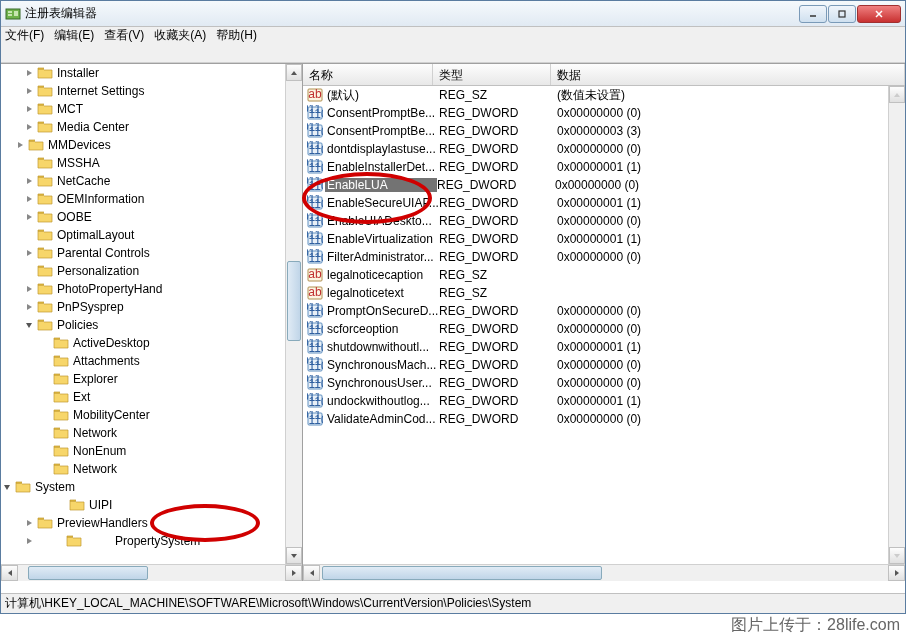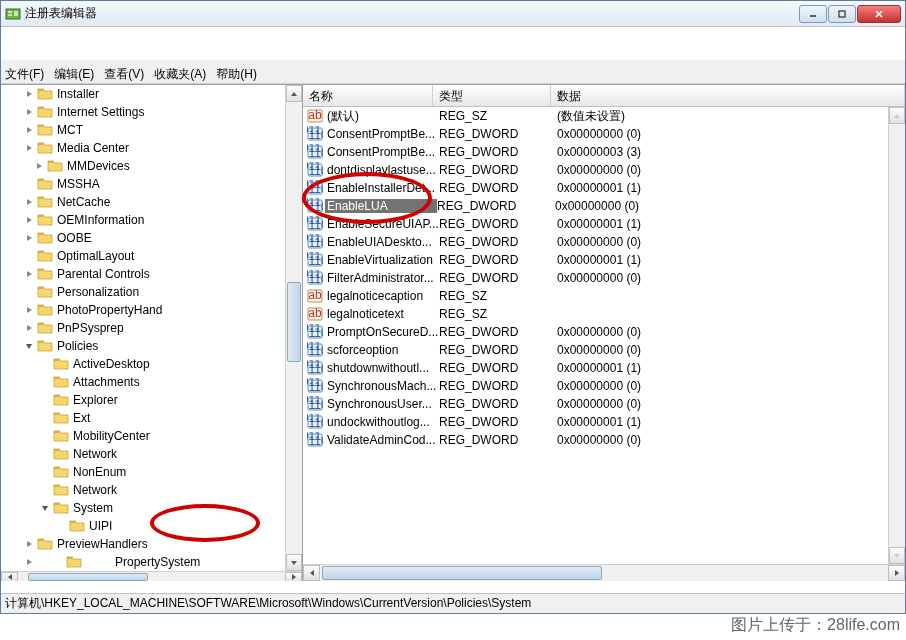--- a/index.html
+++ b/index.html
@@ -7,21 +7,21 @@
 
 .window { width: 906px; height: 614px; border: 1px solid #5a7ca0; background: #fff; display: flex; flex-direction: column; }
 .titlebar { height: 26px; background: linear-gradient(to bottom, #f5f9fc, #e1eaf3); display: flex; align-items: center; padding: 0 4px; border-bottom: 1px solid #c0c0c0; }
 .titlebar-icon { width: 16px; height: 16px; margin-right: 4px; }
 .titlebar-text { flex: 1; color: #000; }
 .win-btns { display: flex; gap: 1px; }
 .win-btn { width: 28px; height: 18px; border: 1px solid #7a9ab8; border-radius: 3px; background: linear-gradient(to bottom, #f0f5fb, #cfe0ef); display: flex; align-items: center; justify-content: center; cursor: pointer; }
 .win-btn.close { background: linear-gradient(to bottom, #f08080, #c83030); border-color: #a03030; color: #fff; width: 44px; }
 .win-btn svg { width: 10px; height: 10px; }
 
-.menubar { height: 24px; background: #f0f0f0; display: flex; align-items: flex-end; padding: 0 4px; border-bottom: 1px solid #d0d0d0; gap: 10px; margin-top: 33px; }
+.menubar { height: 36px; background: #f0f0f0; display: flex; align-items: flex-start; padding: 0 4px; border-bottom: 1px solid #d0d0d0; gap: 10px; }
 .menubar span { cursor: pointer; }
 
 .content { flex: 1; display: flex; border-top: 1px solid #a0a0a0; overflow: hidden; }
 .tree-pane { width: 302px; border-right: 1px solid #a0a0a0; overflow: hidden; display: flex; flex-direction: column; }
 .tree-scroll { flex: 1; overflow: hidden; position: relative; }
 .tree-body { padding: 0; }
 .tree-row { display: flex; align-items: center; height: 18px; white-space: nowrap; cursor: pointer; }
 .tree-row .expander { width: 12px; height: 12px; display: inline-flex; align-items: center; justify-content: center; margin-right: 2px; }
 .tree-row .expander svg { width: 8px; height: 8px; }
 .tree-row .folder-icon { width: 16px; height: 14px; margin-right: 4px; }
@@ -146,21 +146,21 @@
                   <svg viewBox="0 0 8 8">
                     <polygon points="2,1 2,7 7,4" fill="#888"></polygon>
                   </svg>
                 </span>
                 <span class="folder-icon"><svg viewBox="0 0 16 14">
                     <path d="M1 3 L6 3 L7 4 L15 4 L15 12 L1 12 Z" fill="#f7d66a" stroke="#c09a2e" stroke-width="0.7"></path>
                     <path d="M1 3 L6 3 L7 2 L1 2 Z" fill="#f0c94a" stroke="#c09a2e" stroke-width="0.7"></path>
                   </svg></span>
                 <span class="label">Media Center</span>
               </div>
-              <div class="tree-row" style="padding-left: 32px;">
+              <div class="tree-row" style="padding-left: 13px;">
                 <span class="expander">
                   <svg viewBox="0 0 8 8">
                     <polygon points="2,1 2,7 7,4" fill="#888"></polygon>
                   </svg>
                 </span>
                 <span class="folder-icon"><svg viewBox="0 0 16 14">
                     <path d="M1 3 L6 3 L7 4 L15 4 L15 12 L1 12 Z" fill="#f7d66a" stroke="#c09a2e" stroke-width="0.7"></path>
                     <path d="M1 3 L6 3 L7 2 L1 2 Z" fill="#f0c94a" stroke="#c09a2e" stroke-width="0.7"></path>
                   </svg></span>
                 <span class="label">MMDevices</span>
@@ -330,21 +330,21 @@
                 <span class="label">NonEnum</span>
               </div>
               <div class="tree-row" style="padding-left: 38px;">
                 <span class="expander"></span>
                 <span class="folder-icon"><svg viewBox="0 0 16 14">
                     <path d="M1 3 L6 3 L7 4 L15 4 L15 12 L1 12 Z" fill="#f7d66a" stroke="#c09a2e" stroke-width="0.7"></path>
                     <path d="M1 3 L6 3 L7 2 L1 2 Z" fill="#f0c94a" stroke="#c09a2e" stroke-width="0.7"></path>
                   </svg></span>
                 <span class="label">Network</span>
               </div>
-              <div class="tree-row" style="padding-left: 38px;">
+              <div class="tree-row" style="">
                 <span class="expander">
                   <svg viewBox="0 0 8 8">
                     <polygon points="1,2 7,2 4,7" fill="#555"></polygon>
                   </svg>
                 </span>
                 <span class="folder-icon"><svg viewBox="0 0 16 14">
                     <path d="M1 3 L6 3 L7 4 L15 4 L15 12 L1 12 Z" fill="#f7d66a" stroke="#c09a2e" stroke-width="0.7"></path>
                     <path d="M1 3 L6 3 L7 2 L1 2 Z" fill="#f0c94a" stroke="#c09a2e" stroke-width="0.7"></path>
                   </svg></span>
                 <span class="label">System</span>

